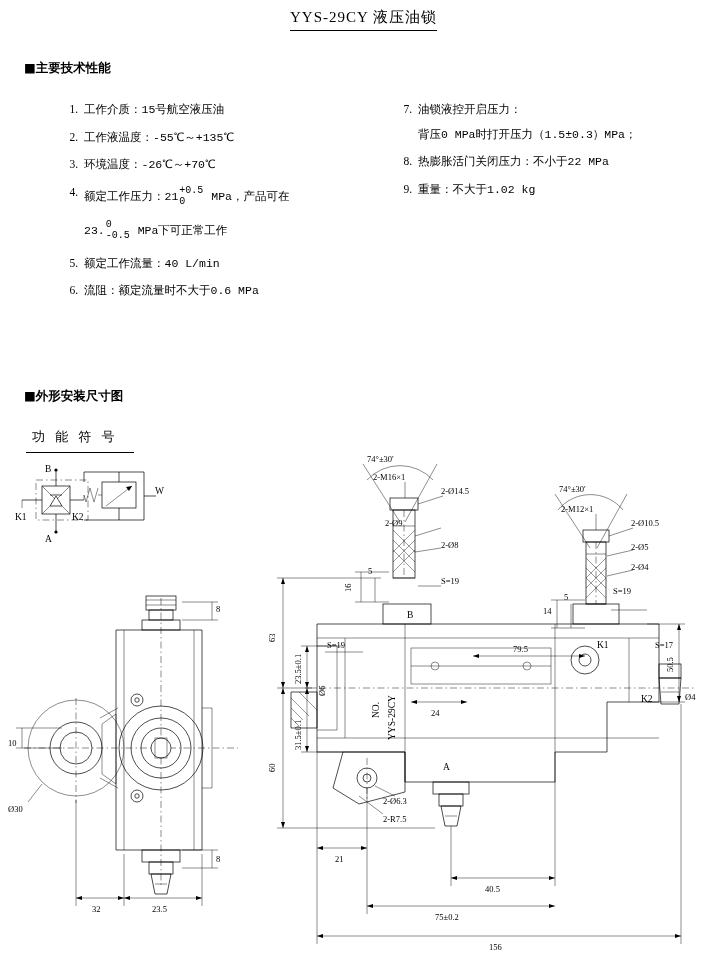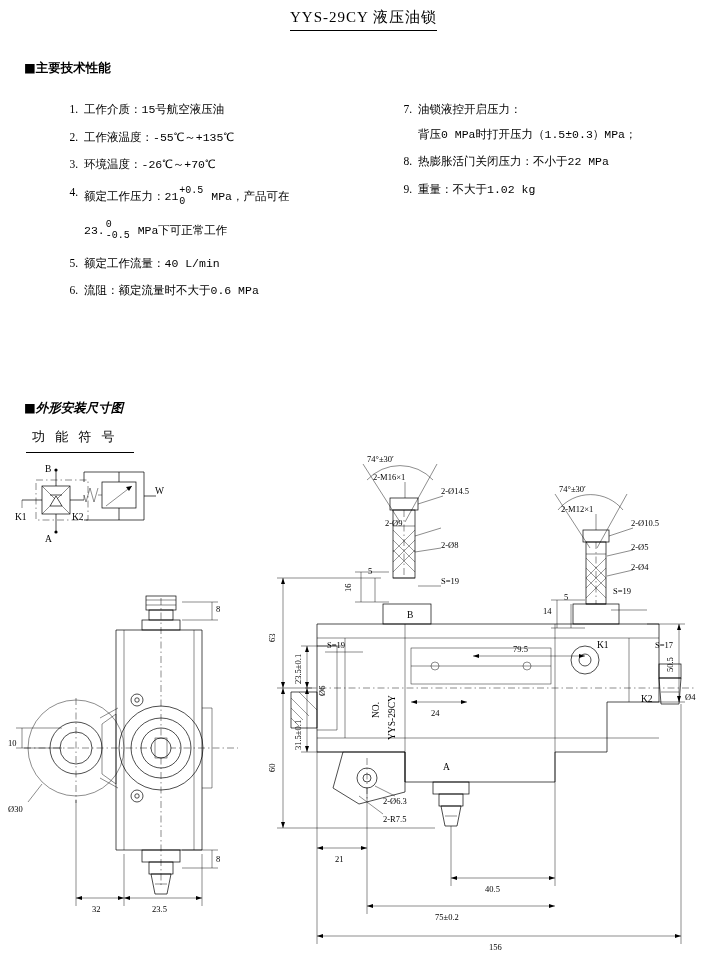--- a/index.html
+++ b/index.html
@@ -37,21 +37,21 @@
     font-family: "Liberation Serif", serif;
   }
   
   .sec-head {
     position: absolute;
     font-size: 12.5px;
     font-weight: bold;
     font-family: "DejaVu Sans", sans-serif;
   }
   #sec-head-1 { left: 24px; top: 60px; }
-  #sec-head-2 { left: 24px; top: 400px; font-style: italic; }
+  #sec-head-2 { left: 24px; top: 388px; }
 
   
   .spec-col {
     position: absolute;
     font-size: 11.5px;
     line-height: 1.0;
   }
   #spec-col-left { left: 58px; top: 104px; width: 330px; }
   #spec-col-right { left: 392px; top: 104px; width: 330px; }
 

